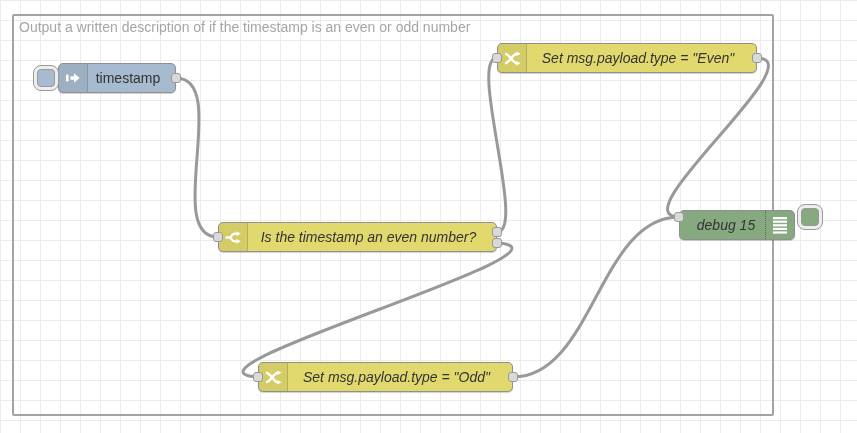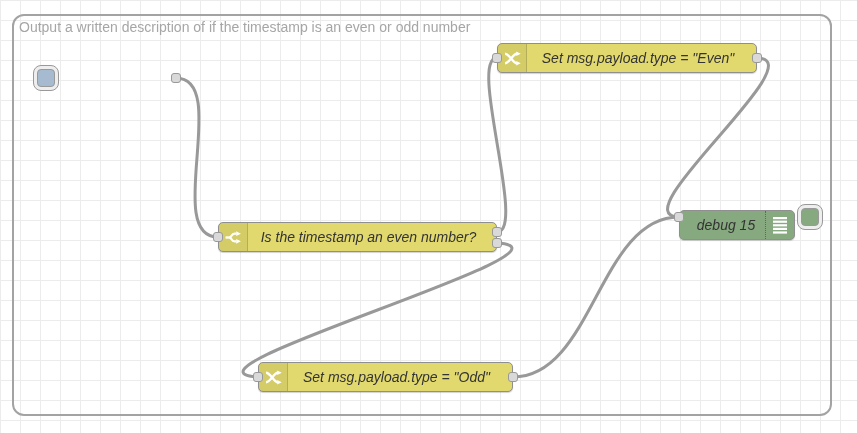--- a/index.html
+++ b/index.html
@@ -10,22 +10,22 @@
   }
   .canvas{
     position:relative;width:857px;height:433px;
     background-color:#ffffff;
     background-image:
       linear-gradient(#ececec 1px, transparent 1px),
       linear-gradient(90deg, #ececec 1px, transparent 1px);
     background-size:20px 20px;
   }
   .group-box{
-    position:absolute;left:12px;top:14px;width:820px;height:402px;
-    border:2px solid #a3a3a3;border-radius:12px;
+    position:absolute;left:12px;top:14px;width:762px;height:402px;
+    border:2px solid #a3a3a3;border-radius:2px;
     box-sizing:border-box;background:transparent;
   }
   .group-label{
     position:absolute;left:5px;top:3px;
     font-size:14px;color:#a6a6a6;white-space:nowrap;
   }
   svg.wires{position:absolute;left:0;top:0;}
   .wire{stroke:#999999;stroke-width:3;fill:none;stroke-linecap:round;}
   .node{
     position:absolute;height:30px;box-sizing:border-box;
@@ -74,20 +74,29 @@
     <path class="wire" d="M497,232 C527,232 468,58 497,58"></path>
     <path class="wire" d="M497,243 C597,249 158,371 258,377"></path>
     <path class="wire" d="M513,377 C593,377 599,217 679,217"></path>
     <path class="wire" d="M757,58 C817,58 619,217 679,217"></path>
   </svg>
 
   <div class="nr-button" style="left:33px;top:65px;">
     <div class="inner" style="background-color: rgb(166, 187, 207);"></div>
   </div>
 
+  <div class="node" style="left: 58px; top: 63px; width: 118px; background-color: rgb(166, 187, 207);">
+    <div class="icon-band left">
+      <svg class="icon" width="16" height="16" viewBox="0 0 16 16">
+        <rect x="1" y="4.5" width="2.6" height="7" rx="1.2" fill="#fff"></rect>
+        <path d="M5.5 6.3 H9 V3.2 L14.6 8 L9 12.8 V9.7 H5.5 z" fill="#fff"></path>
+      </svg>
+    </div>
+    <div class="node-label" style="left:28px;right:6px;">timestamp</div>
+  </div>
   <div class="port" style="left:171px;top:73px;"></div>
 
   <div class="node" style="left: 218px; top: 222px; width: 279px; background-color: rgb(226, 217, 110);">
     <div class="icon-band left">
       <svg class="icon" width="17" height="17" viewBox="0 0 16 16">
         <path d="M0.5 8 H4" stroke="#fff" stroke-width="2.2" fill="none"></path>
         <path d="M4 8 C6.5 8 5.8 4.4 9 4.4 H10.5" stroke="#fff" stroke-width="2.2" fill="none"></path>
         <path d="M4 8 C6.5 8 5.8 11.6 9 11.6 H10.5" stroke="#fff" stroke-width="2.2" fill="none"></path>
         <path d="M10.5 2.2 L15 4.4 L10.5 6.6 z" fill="#fff"></path>
         <path d="M10.5 9.4 L15 11.6 L10.5 13.8 z" fill="#fff"></path>

